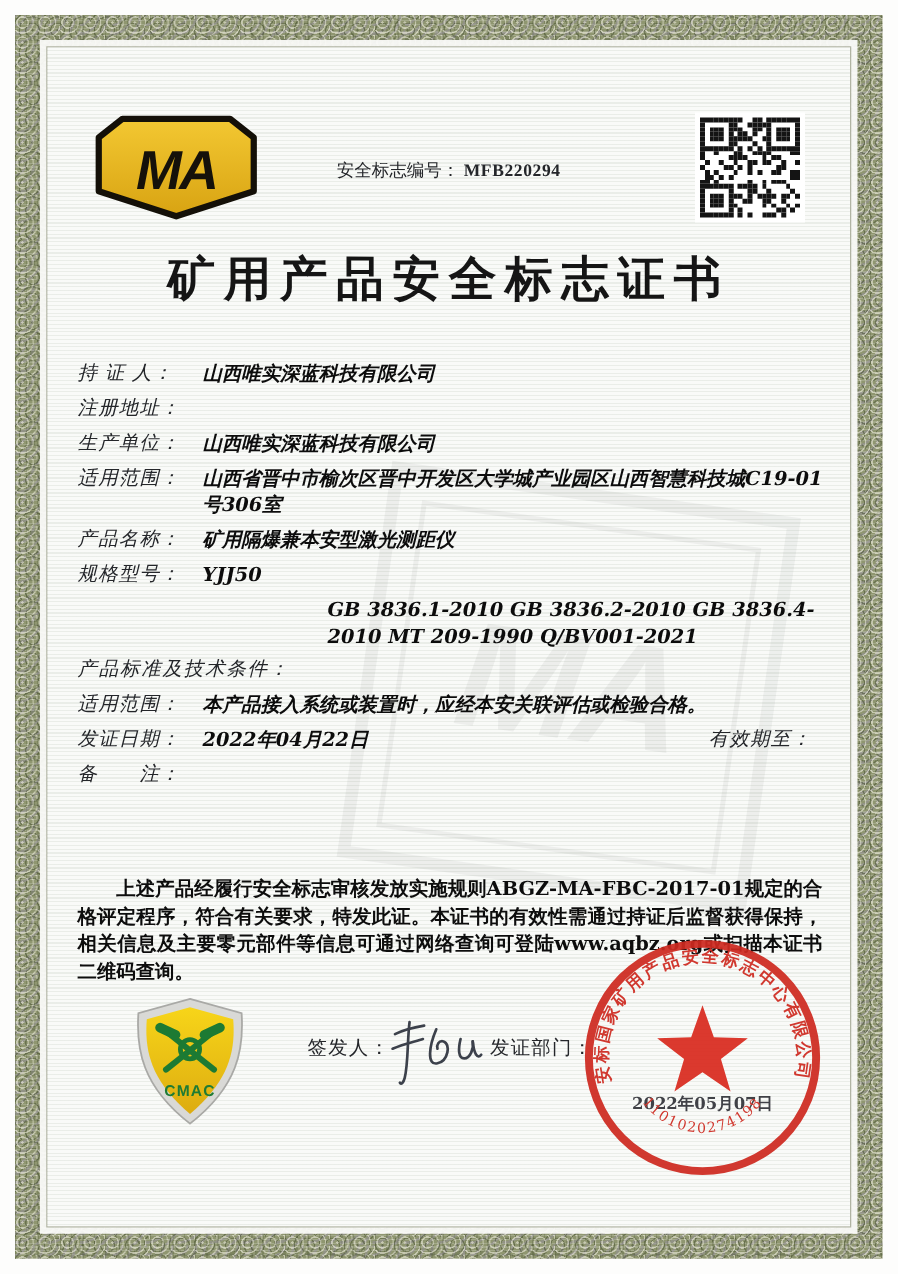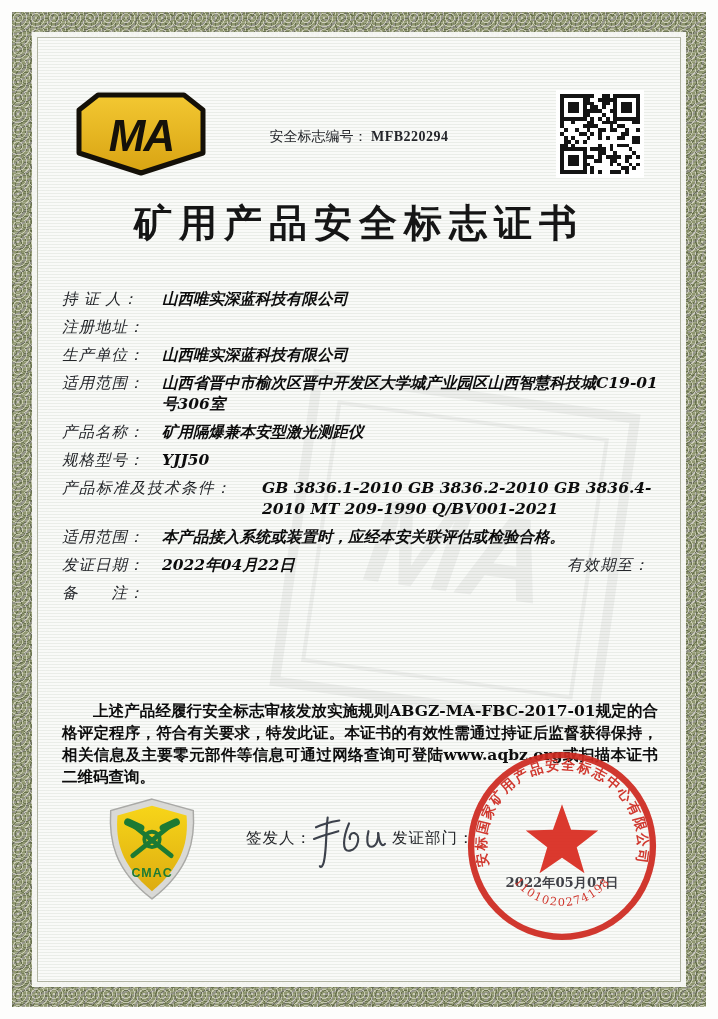--- a/index.html
+++ b/index.html
@@ -35,21 +35,21 @@
   .qr-grid i{display:block;}
   .qr-grid i.d{background:#141414;}
   
   .title{position:absolute;left:0;right:0;top:160px;text-align:center;
     font-family:"Liberation Serif","DejaVu Serif",serif;font-weight:900;
     font-size:38px;letter-spacing:7px;color:#151515;}
   
   .fields{position:absolute;left:24px;top:250px;width:600px;}
   .frow{display:flex;align-items:flex-start;margin-bottom:7px;line-height:21px;font-style:italic;}
   .flabel{flex:0 0 100px;font-size:15.5px;color:#24262a;letter-spacing:1px;}
-  .frow.wide .flabel{flex:0 0 200px;letter-spacing:1.5px;}
+  .frow.wide .flabel{flex:0 0 200px;letter-spacing:1.5px;margin-top:48px;}
   .fvalue{flex:1;font-family:"DejaVu Serif","Liberation Serif",serif;font-weight:700;
     font-size:15.5px;color:#0c0c0c;}
   .frow.dates{margin-top:3px;}
   .frow.dates .iv{width:205px;}
   .frow.dates .el{flex:0 0 95px;font-weight:400;font-family:"Liberation Sans",sans-serif;font-size:15.5px;color:#24262a;letter-spacing:1px;}
   .frow.remark{}
   
   .statement{position:absolute;left:24px;right:22px;top:662px;text-align:justify;
     font-family:"DejaVu Serif","Liberation Serif",serif;font-weight:700;
     font-size:15.5px;line-height:22px;color:#0d0d0d;text-indent:2em;}

